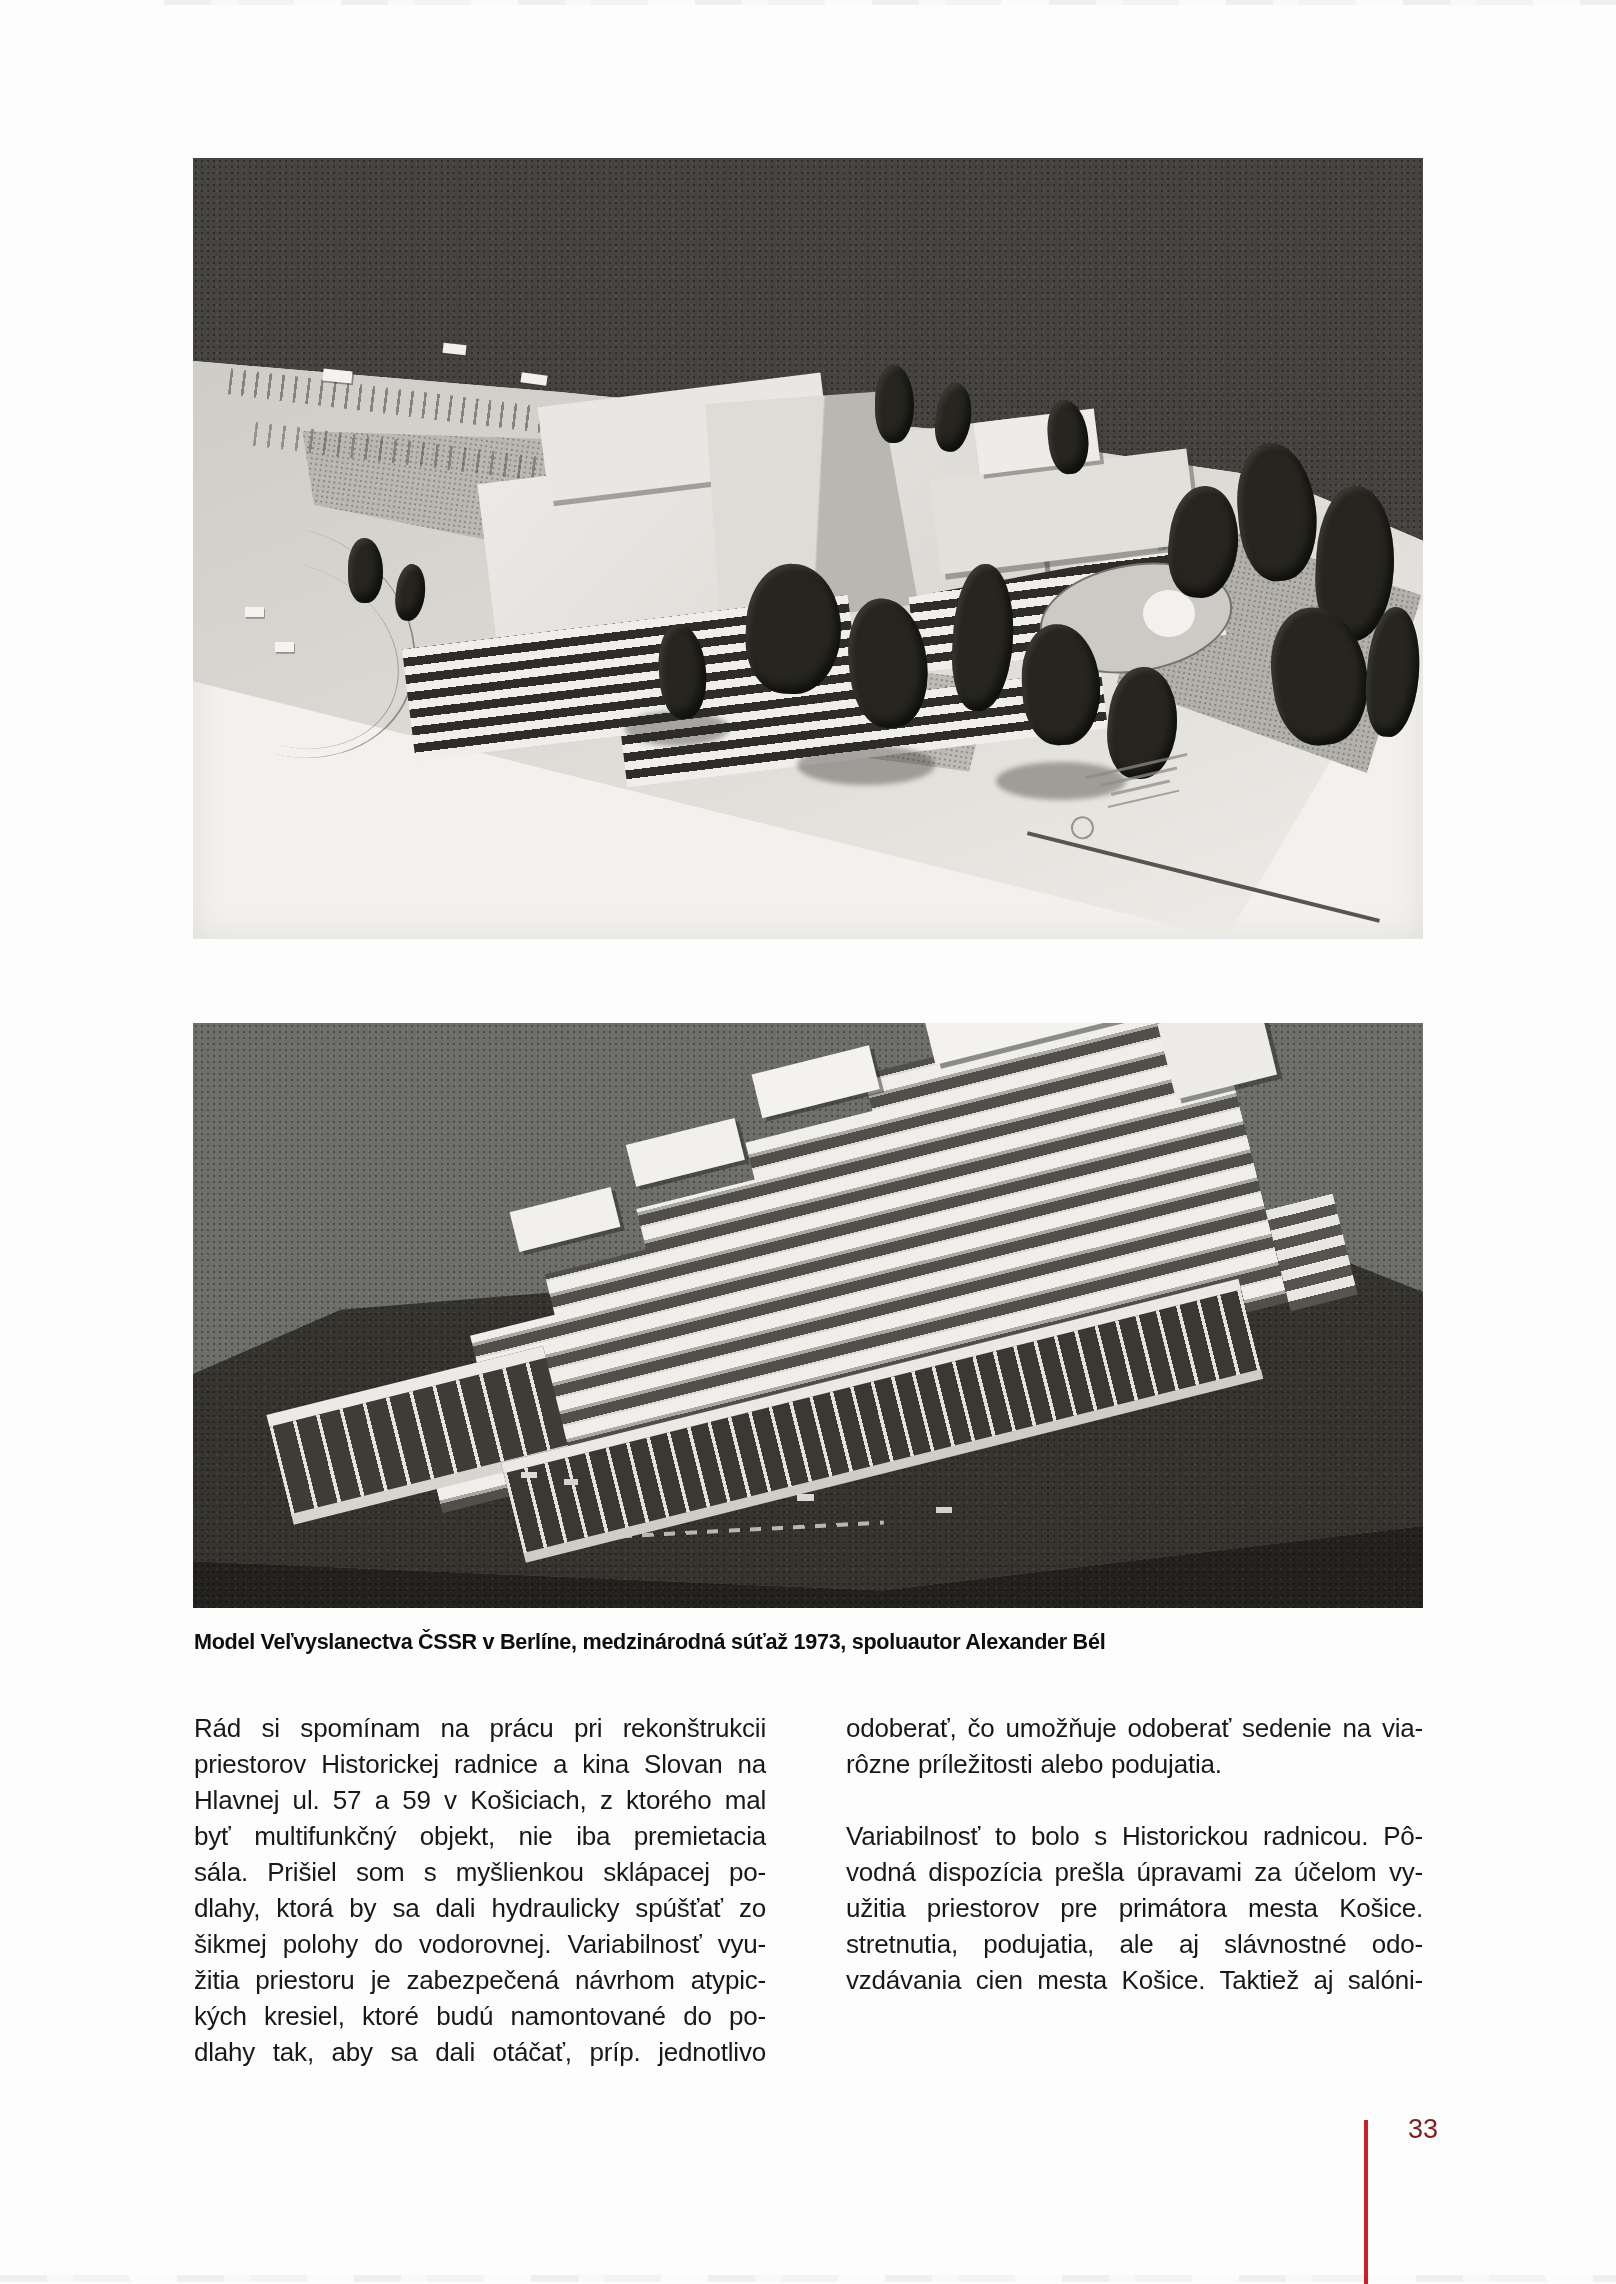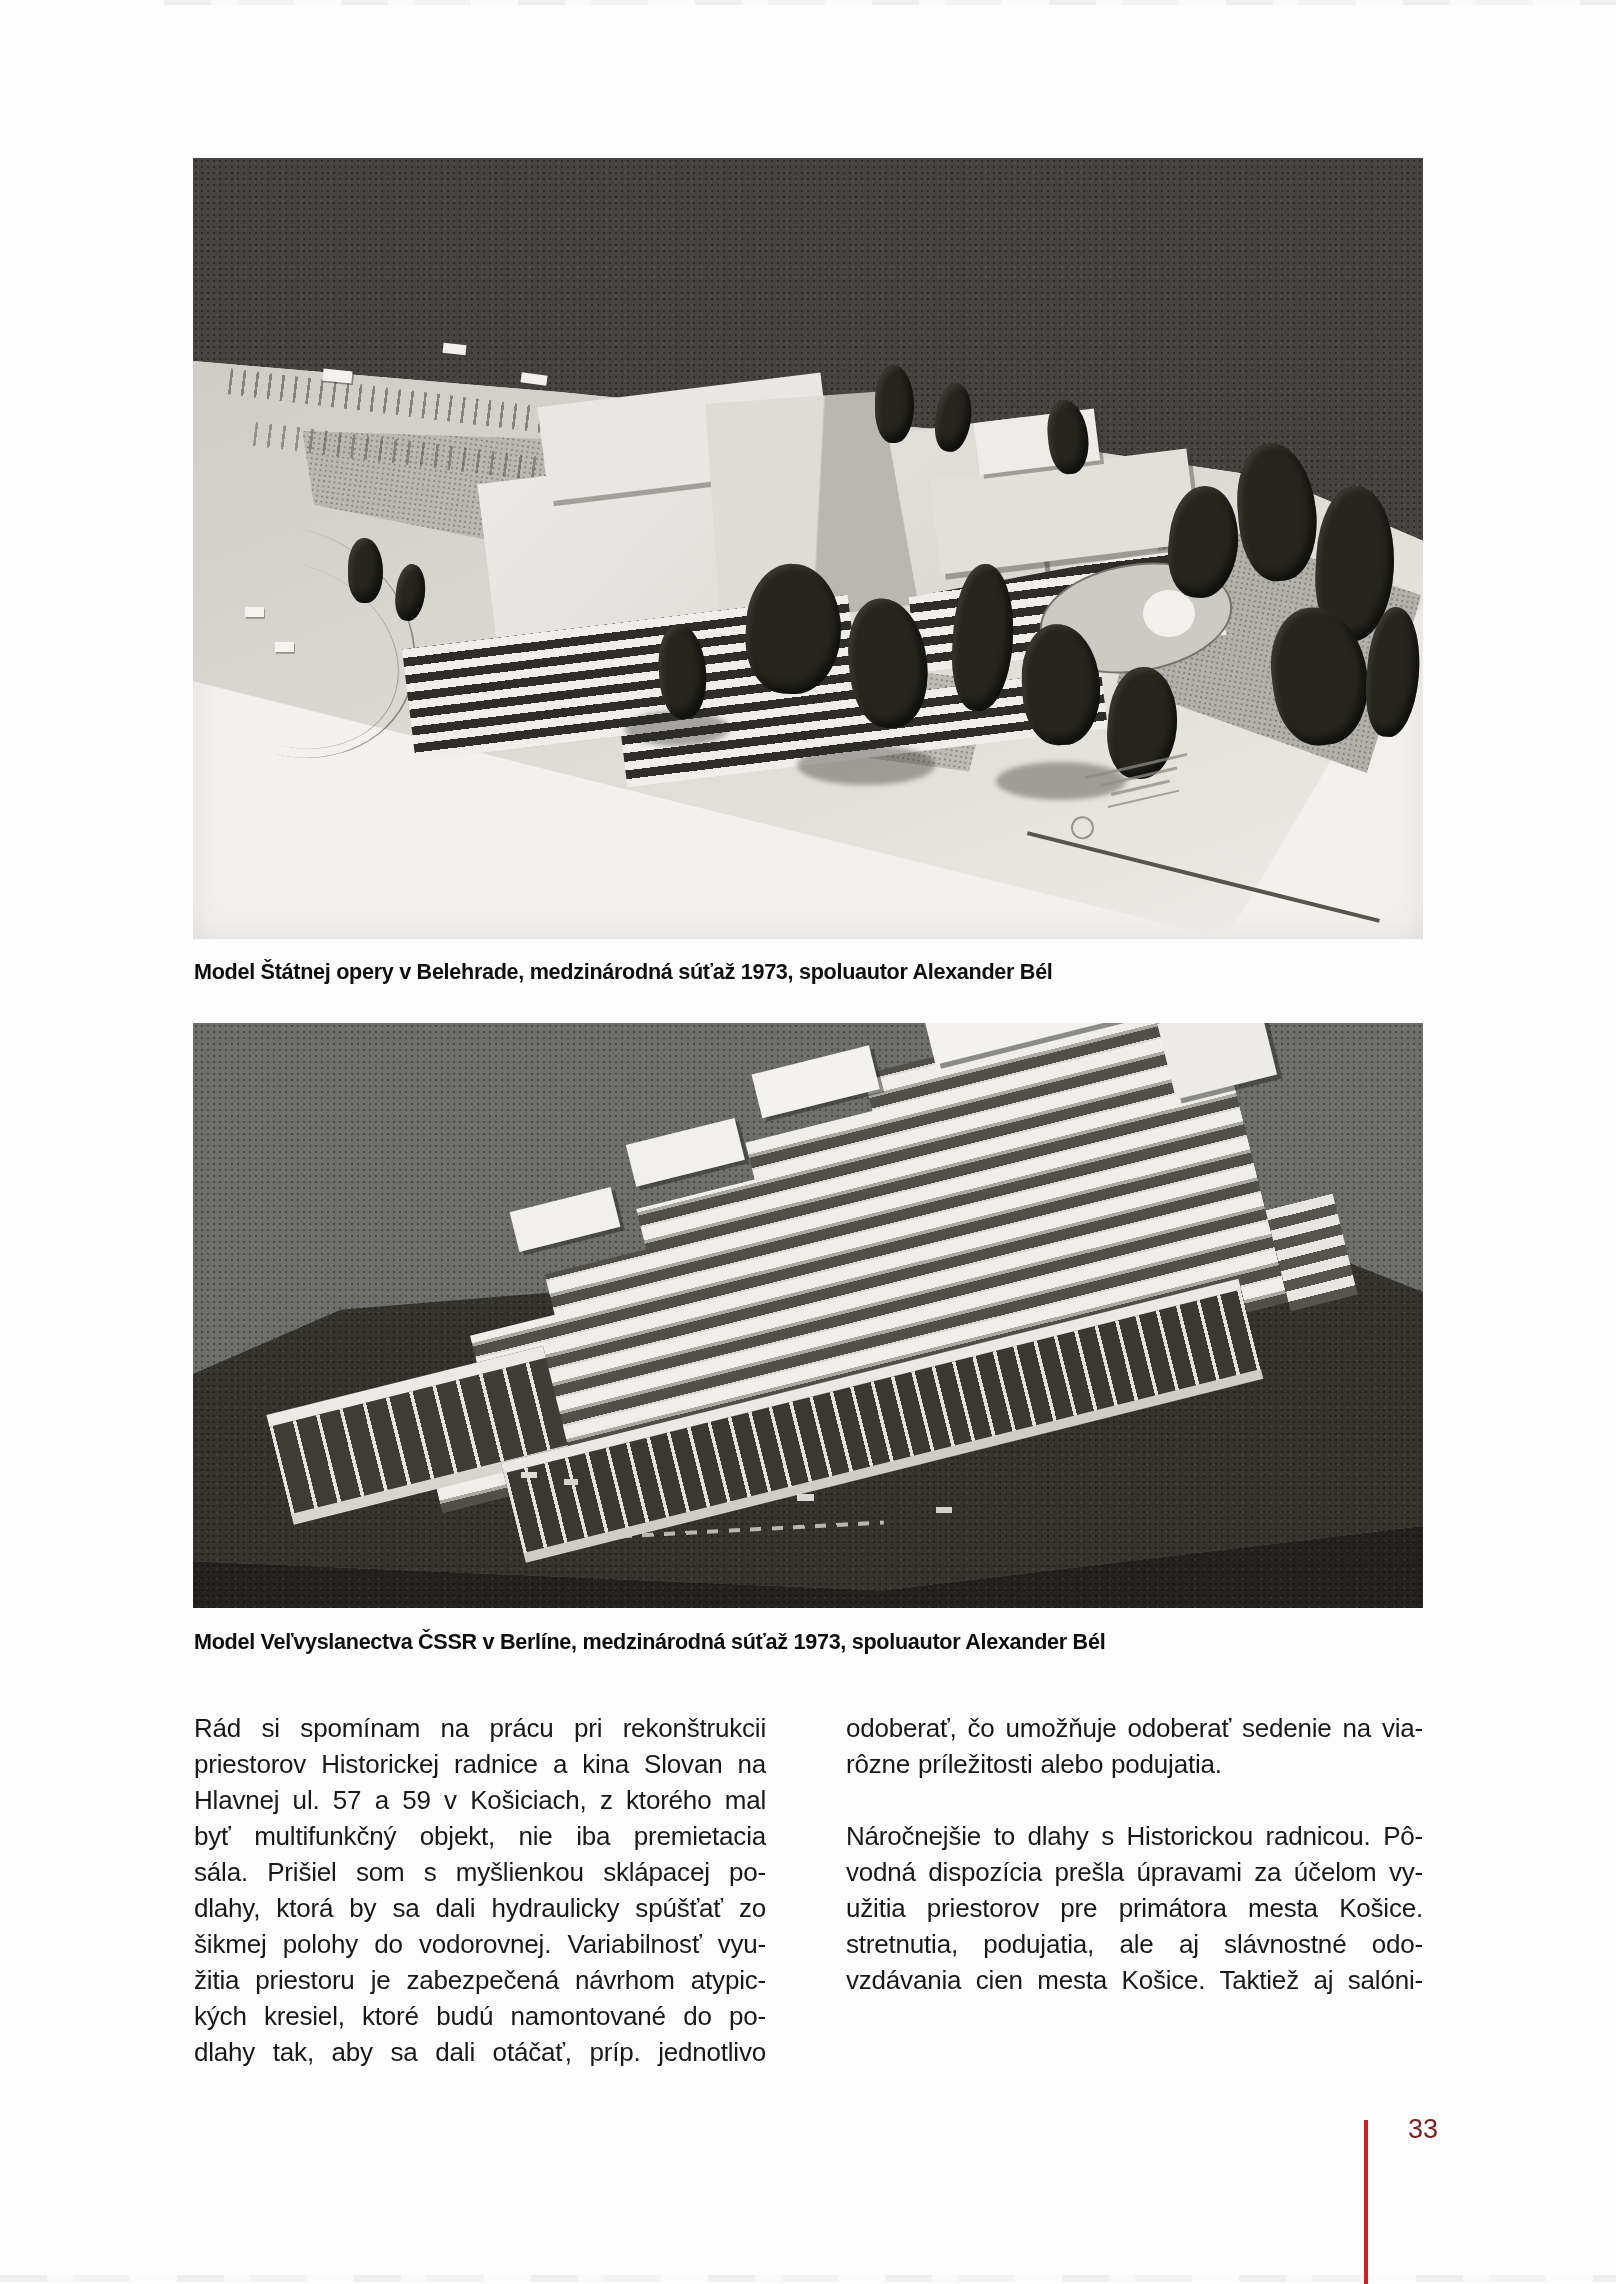--- a/index.html
+++ b/index.html
@@ -119,21 +119,20 @@
       <div style="width:104px;height:2.6px;background:#8b8984;margin:7px 0 8.6px 26px;"></div>
       <div style="width:78px;height:2.6px;background:#908e89;margin:0 0 8.6px 39px;"></div>
       <div style="width:60px;height:2.6px;background:#908e89;margin:0 0 8.6px 47px;"></div>
       <div style="width:73px;height:2.6px;background:#8b8984;margin:0 0 0 41px;"></div>
       <div style="position:absolute;left:0;top:45px;width:19px;height:19px;border:2.6px solid #7d7b76;border-radius:50%;"></div>
     </div>
 
     <div class="abs" style="left:829px;top:717px;width:363px;height:3.5px;background:#57554f;transform:rotate(14deg);"></div>
   </figure>
 
-  <figcaption class="caption" style="top:959px;">Model Štátnej opery v Belehrade, medzinárodná súťaž 1973, spoluautor Alexander Bél</figcaption>
 
   <figure class="photo" style="top:1023px;height:585px;margin:0;background:#6f6f6d;">
 
     <div class="abs tex-dots-dark" style="left:0;top:0;width:1230px;height:585px;background-color:#6e6e6c;opacity:.9;"></div>
 
     <div class="abs tex-dots-dark" style="left:0;top:0;width:1230px;height:585px;background-color:#35342f;
                 clip-path:polygon(0 60%,12% 49%,88% 36%,100% 46%,100% 86%,56% 97%,0 92%);"></div>
 
     <div class="abs tex-dots-dark" style="left:0;top:0;width:1230px;height:585px;background-color:#23221f;
                 clip-path:polygon(0 92%,56% 97%,100% 86%,100% 100%,0 100%);"></div>
@@ -193,21 +192,21 @@
         <div class="bodyline j">kých kresiel, ktoré budú namontované do po-</div>
         <div class="bodyline j">dlahy tak, aby sa dali otáčať, príp. jednotlivo</div>
       </div>
   </div>
   <div class="col" style="left:846px;width:577px;">
     <div class="para">
         <div class="bodyline j">odoberať, čo umožňuje odoberať sedenie na via-</div>
         <div class="bodyline">rôzne príležitosti alebo podujatia.</div>
       </div>
     <div class="para">
-        <div class="bodyline j">Náročnejšie to dlahy s Historickou radnicou. Pô-</div>
+        <div class="bodyline j">Variabilnosť to bolo s Historickou radnicou. Pô-</div>
         <div class="bodyline j">vodná dispozícia prešla úpravami za účelom vy-</div>
         <div class="bodyline j">užitia priestorov pre primátora mesta Košice.</div>
         <div class="bodyline j">stretnutia, podujatia, ale aj slávnostné odo-</div>
         <div class="bodyline j">vzdávania cien mesta Košice. Taktiež aj salóni-</div>
       </div>
   </div>
 
   <div class="redline" style="background: rgb(204, 32, 39);"></div>
   <div class="pagenum">33</div>
 

